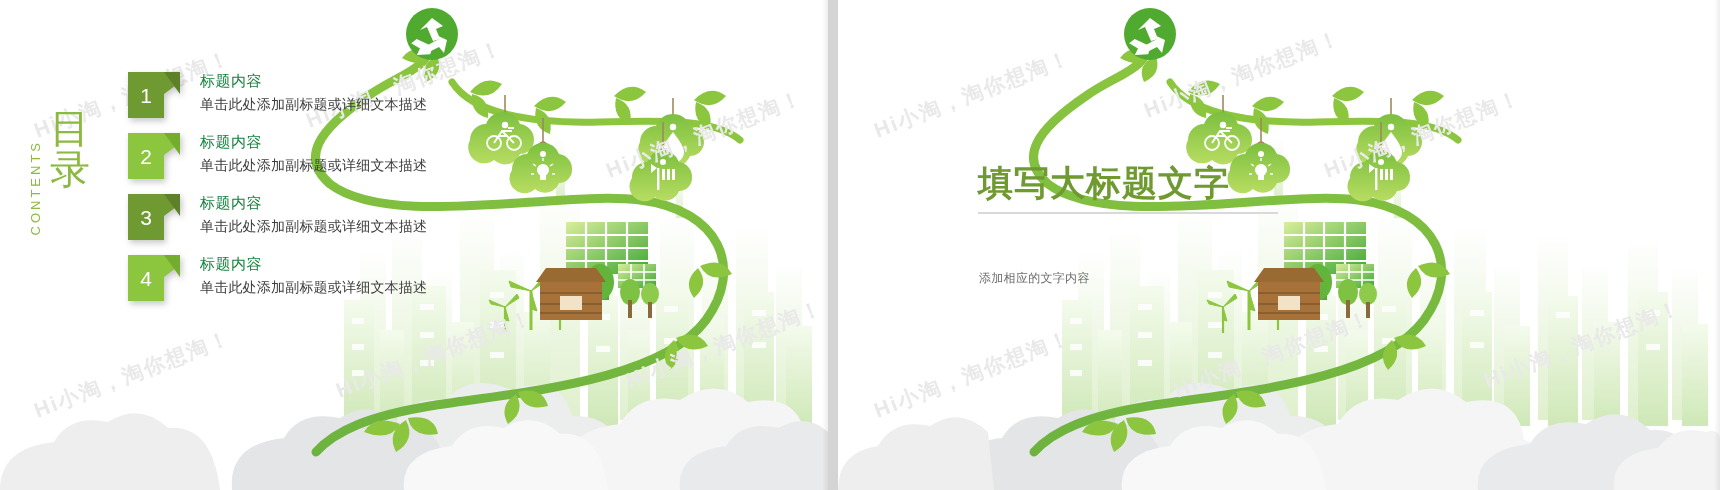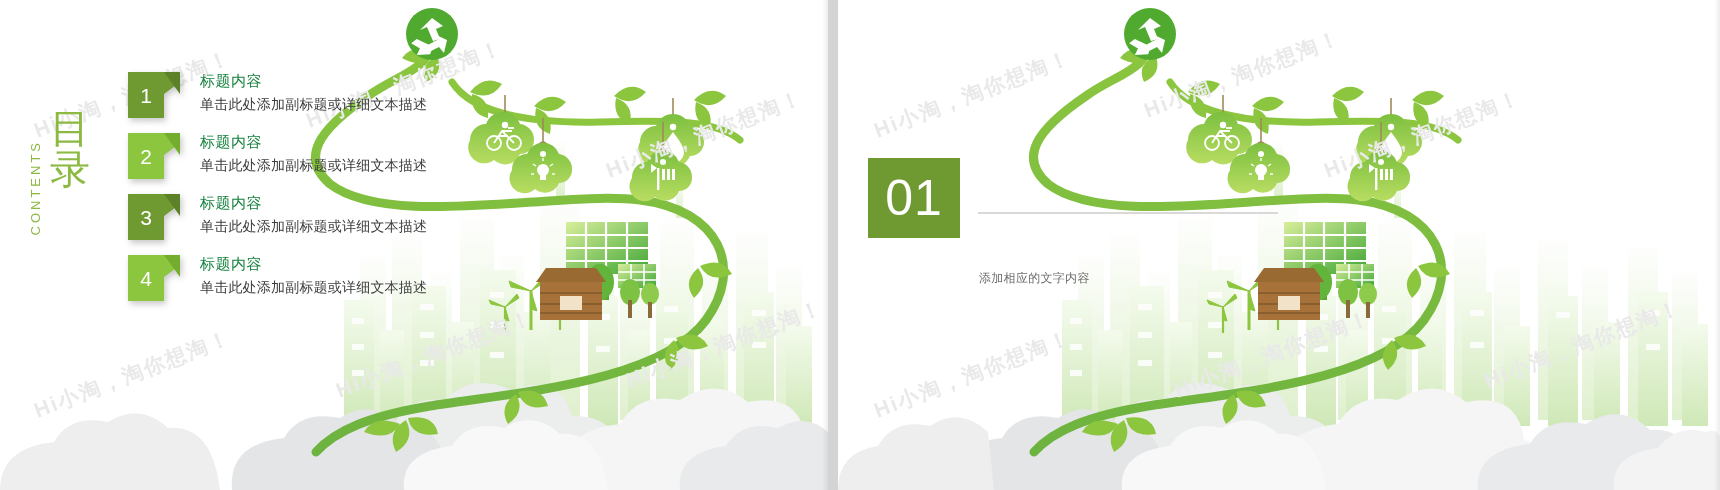--- a/index.html
+++ b/index.html
@@ -660,20 +660,20 @@
       </svg>
     </div>
 
     <div class="wm" style="left:30px; top:80px;">Hi小淘，淘你想淘！</div>
     <div class="wm" style="left:300px; top:60px;">Hi小淘，淘你想淘！</div>
     <div class="wm" style="left:30px; top:360px;">Hi小淘，淘你想淘！</div>
     <div class="wm" style="left:330px; top:340px;">Hi小淘，淘你想淘！</div>
     <div class="wm" style="left:640px; top:330px;">Hi小淘，淘你想淘！</div>
     <div class="wm" style="left:480px; top:120px;">Hi小淘，淘你想淘！</div>
 
-    <div class="num-box">01</div>
+    <div class="big-title">填写大标题文字</div>
     <div class="title-rule"></div>
     <div class="sub-line sub-2">添加相应的文字内容</div>
 
     <div class="edge-shadow"></div>
   </div>
 
 </div>
 
 </body></html>

